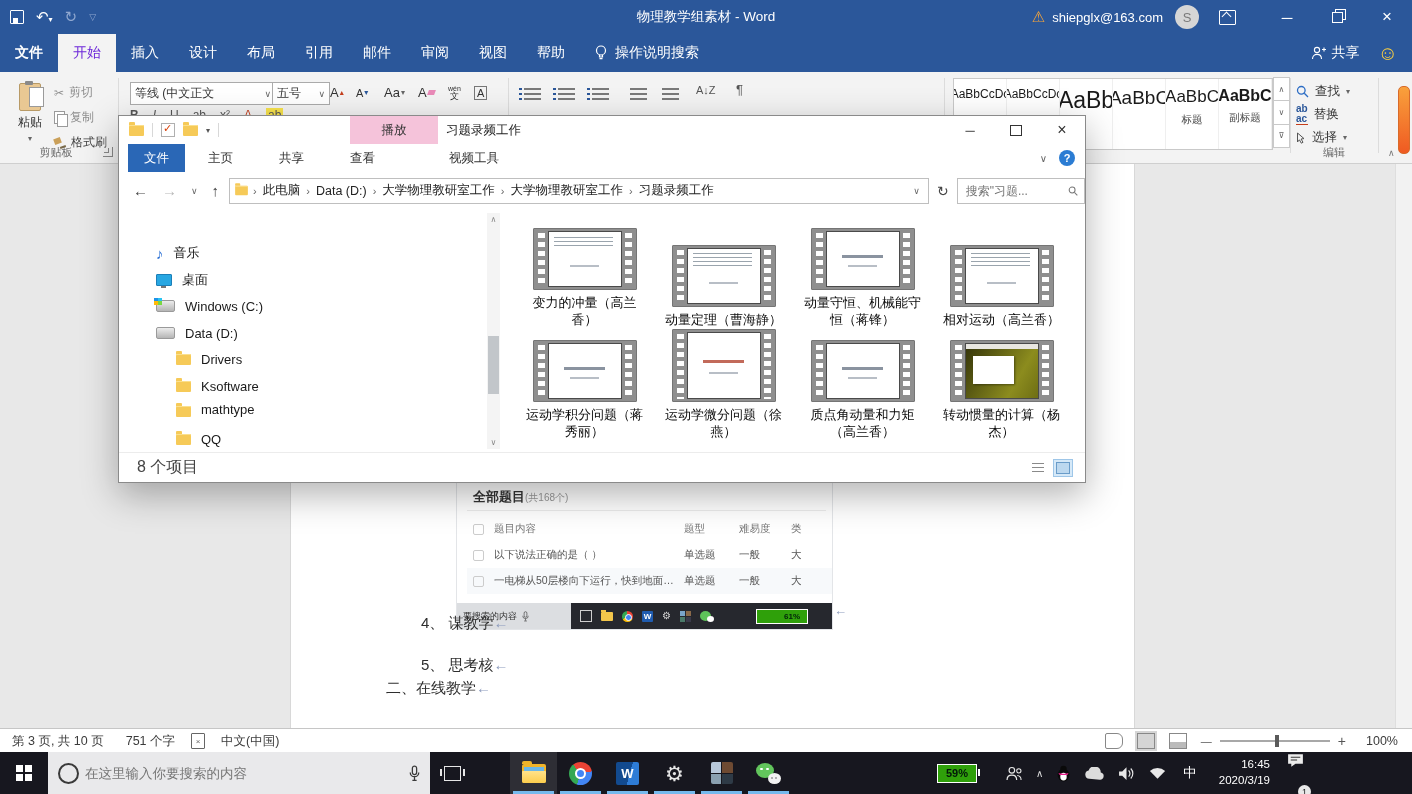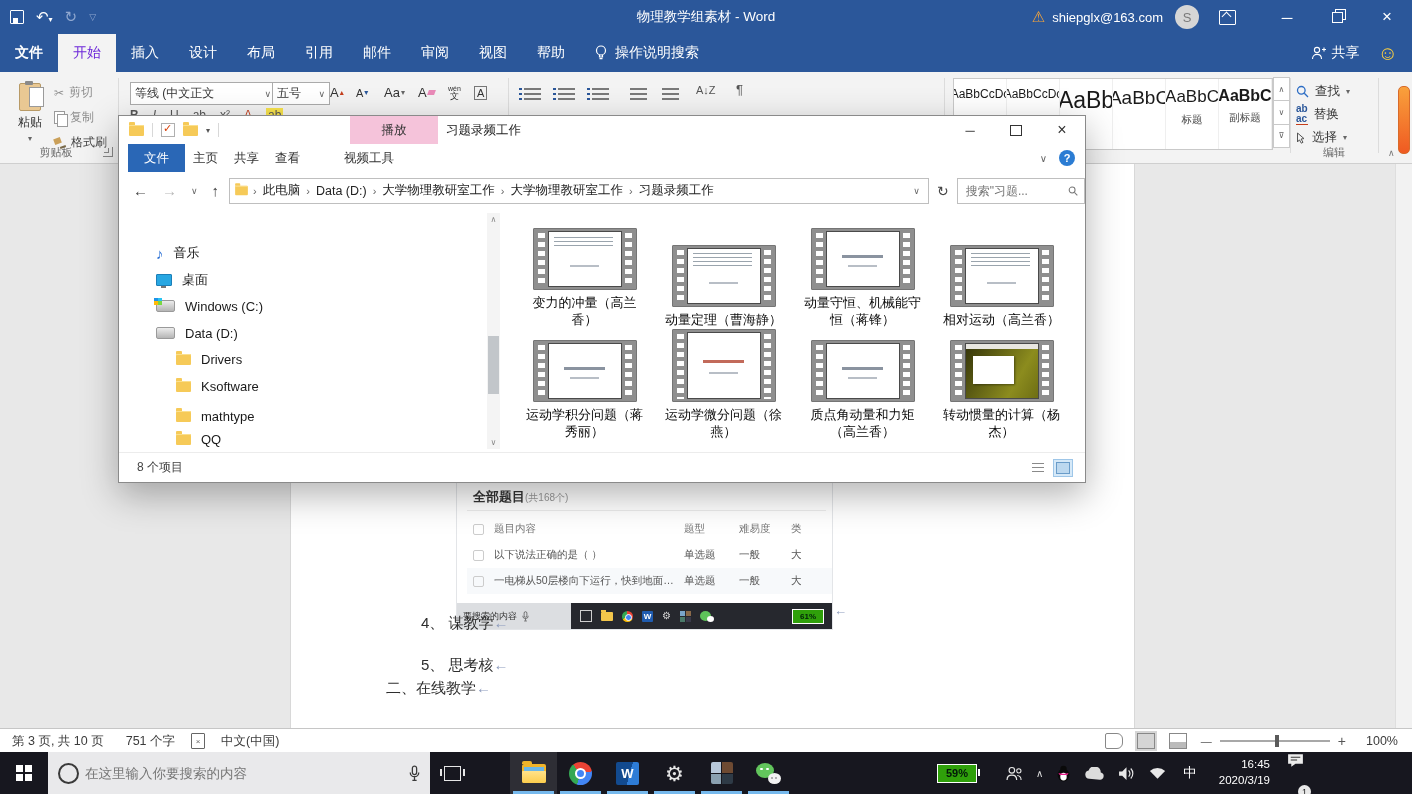--- a/index.html
+++ b/index.html
@@ -107,21 +107,21 @@
   .mini-chrome::after{content:'';position:absolute;left:3px;top:3px;width:5px;height:5px;border-radius:50%;background:#4285f4;border:1px solid #fff;}
   .mini-word{width:11px;height:11px;background:#1f5cb0;color:#fff;font-size:8px;font-weight:bold;display:flex;align-items:center;justify-content:center;border-radius:1px;}
   .mini-gear{color:#d8d8d8;font-size:10px;line-height:1;}
   .mini-photos{width:11px;height:11px;display:grid;grid-template-columns:1fr 1fr;gap:1px;}
   .mini-photos span{background:#7aa5c9;}
   .mini-photos span:nth-child(2){background:#8a6a4a;}
   .mini-photos span:nth-child(3){background:#4a7a6a;}
   .mini-photos span:nth-child(4){background:#3a3a4a;}
   .mini-wc{width:11px;height:10px;border-radius:50%;background:#5ec35a;position:relative;}
   .mini-wc::after{content:'';position:absolute;right:-3px;bottom:-1px;width:7px;height:6px;border-radius:50%;background:#fff;}
-  .mini-batt{margin-left:auto;margin-right:8px;width:30px;height:13px;background:#2fa00a;border:1px solid #fff;font-size:8px;color:#032;display:flex;align-items:center;justify-content:center;color:#00220a;font-weight:bold;}
+  .mini-batt{margin-left:auto;margin-right:24px;width:30px;height:13px;background:#2fa00a;border:1px solid #fff;font-size:8px;color:#032;display:flex;align-items:center;justify-content:center;color:#00220a;font-weight:bold;padding-left:20px;}
   .pilcrow{color:#8c9bbd;}
   .docline{position:absolute;font-size:15px;color:#2e2e2e;white-space:nowrap;}
   
   .wstatus{position:absolute;left:0;top:728px;width:1412px;height:24px;background:#fff;border-top:1px solid #c6c6c6;display:flex;align-items:center;font-size:12.5px;color:#3b3b3b;z-index:5;}
   .wstatus .fld{margin-left:12px;white-space:nowrap;}
   .proofico{width:12px;height:14px;border:1px solid #666;border-radius:1px;margin-left:16px;position:relative;font-size:8px;color:#666;display:flex;align-items:center;justify-content:center;}
   .wsright{margin-left:auto;display:flex;align-items:center;gap:14px;padding-right:14px;}
   .svico{width:16px;height:14px;border:1px solid #888;background:#fff;}
   .svico.book{border-radius:2px 6px 6px 2px;background:linear-gradient(90deg,#fff 48%,#888 48%,#888 52%,#fff 52%);}
   .svico.active{background:#d5d5d5;box-shadow:0 0 0 2px #d5d5d5;}
@@ -136,21 +136,21 @@
   .eqat{display:flex;align-items:center;gap:8px;padding-left:10px;font-size:9px;color:#666;}
   .eqat .vsep{width:1px;height:14px;background:#d8d8d8;}
   .chkico{width:12px;height:12px;border:1px solid #b0b0b0;background:#fff;position:relative;}
   .chkico::after{content:'✓';position:absolute;left:1px;top:-2px;color:#d83b01;font-size:11px;}
   .playhdr{position:absolute;left:231px;top:0;width:88px;height:28px;background:#f5c3da;color:#333;font-size:12.5px;display:flex;align-items:center;justify-content:center;}
   .etitle-text{position:absolute;left:327px;top:0;height:28px;line-height:28px;font-size:12.5px;color:#222;}
   .ewbtns{position:absolute;right:0;top:0;height:28px;display:flex;}
   .ewbtn{width:46px;height:28px;display:flex;align-items:center;justify-content:center;color:#333;font-size:13px;}
   .maxico{width:10px;height:9px;border:1px solid #333;}
   .etabs{position:absolute;left:0;top:28px;right:0;height:28px;background:#fff;border-bottom:1px solid #e4e4e4;display:flex;align-items:stretch;font-size:12.5px;color:#333;}
-  .etab{padding:0 8px;display:flex;align-items:center;}
+  .etab{padding:0 23px;display:flex;align-items:center;}
   .etab.file{background:#2a67b6;color:#fff;margin-left:9px;padding:0 16px;}
   .etab.video{margin-left:28px;}
   .etabs-right{margin-left:auto;display:flex;align-items:center;gap:12px;padding-right:10px;}
   .helpq{width:16px;height:16px;border-radius:50%;background:#2b7cd3;color:#fff;font-size:11px;font-weight:bold;display:flex;align-items:center;justify-content:center;}
   .eaddr{position:absolute;left:0;top:56px;right:0;height:37px;display:flex;align-items:center;background:#fff;}
   .navar{font-size:15px;color:#444;margin-left:14px;}
   .navar.dis{color:#b8b8b8;}
   .navar.small{font-size:9px;color:#666;}
   .addrbox{margin-left:10px;width:700px;height:24px;border:1px solid #bfbfbf;display:flex;align-items:center;font-size:12.5px;color:#222;padding:0 4px;overflow:hidden;white-space:nowrap;}
   .addrbox .crumb{padding:0 2px;}
@@ -183,21 +183,21 @@
   .film.tall{height:76px;}
   .holes{width:11px;background:repeating-linear-gradient(to bottom,#fff 0 5px,transparent 5px 9px);background-size:7px 100%;background-position:center top 2px;background-repeat:no-repeat;}
   .screen{flex:1;background:#fff;border:1px solid #4a4a4a;margin:0 1px;position:relative;overflow:hidden;}
   .screen .micro{position:absolute;left:7%;top:8%;right:10%;height:24%;background:repeating-linear-gradient(to bottom,#9aa4ad 0 1px,transparent 1px 4px);}
   .screen .mid{position:absolute;left:22%;top:42%;width:56%;height:3px;background:#8a93a0;}
   .screen .mid2{position:absolute;left:30%;top:60%;width:40%;height:2px;background:#b8bec6;}
   .screen.olive{background:linear-gradient(120deg,#33330a,#8c8c1e 70%,#6e6e14);}
   .screen.olive::before{content:'';position:absolute;left:0;top:0;right:0;height:5px;background:#e8e6e0;}
   .screen.olive::after{content:'';position:absolute;left:10%;top:22%;width:58%;height:52%;background:#fff;box-shadow:1px 1px 2px rgba(0,0,0,.4);}
   .fname{width:126px;text-align:center;font-size:13px;line-height:1.3;color:#0a0a0a;}
-  .estatus{position:absolute;left:0;bottom:0;right:0;height:29px;border-top:1px solid #ececec;display:flex;align-items:center;font-size:12px;color:#444;}
+  .estatus{position:absolute;left:0;bottom:0;right:0;height:29px;border-top:1px solid #ececec;display:flex;align-items:center;font-size:16px;color:#444;}
   .estatus .cnt{margin-left:18px;}
   .eviews{margin-left:auto;display:flex;gap:5px;margin-right:12px;}
   .evico{width:18px;height:16px;border:1px solid transparent;display:flex;align-items:center;justify-content:center;}
   .evico .lines{width:12px;height:10px;background:repeating-linear-gradient(to bottom,#8a8a8a 0 1.5px,transparent 1.5px 4px);}
   .evico.sel{background:#d6e9f8;border-color:#9ec6e8;}
   .evico .thumbi{width:12px;height:10px;background:#bcd8ef;border:1px solid #6a9cc9;}
   
   .taskbar{position:absolute;left:0;top:752px;width:1412px;height:42px;background:#17171f;z-index:50;display:flex;align-items:stretch;}
   .startbtn{width:48px;display:flex;align-items:center;justify-content:center;}
   .winlogo{width:16px;height:16px;display:grid;grid-template-columns:1fr 1fr;gap:2px;}
@@ -594,21 +594,21 @@
           <span>Data (D:)</span>
         </div>
       <div class="snav-item ind" style="top:137px;">
           <span class="foldico"></span>
           <span>Drivers</span>
         </div>
       <div class="snav-item ind" style="top:164px;">
           <span class="foldico"></span>
           <span>Ksoftware</span>
         </div>
-      <div class="snav-item ind" style="top:194px;">
+      <div class="snav-item ind" style="top:182px;align-items:flex-end;">
           <span class="foldico"></span>
           <span>mathtype</span>
         </div>
       <div class="snav-item ind" style="top:217px;">
           <span class="foldico"></span>
           <span>QQ</span>
         </div>
     </div>
     <div class="sscroll">
       <span class="ar" style="top:2px;">∧</span>

